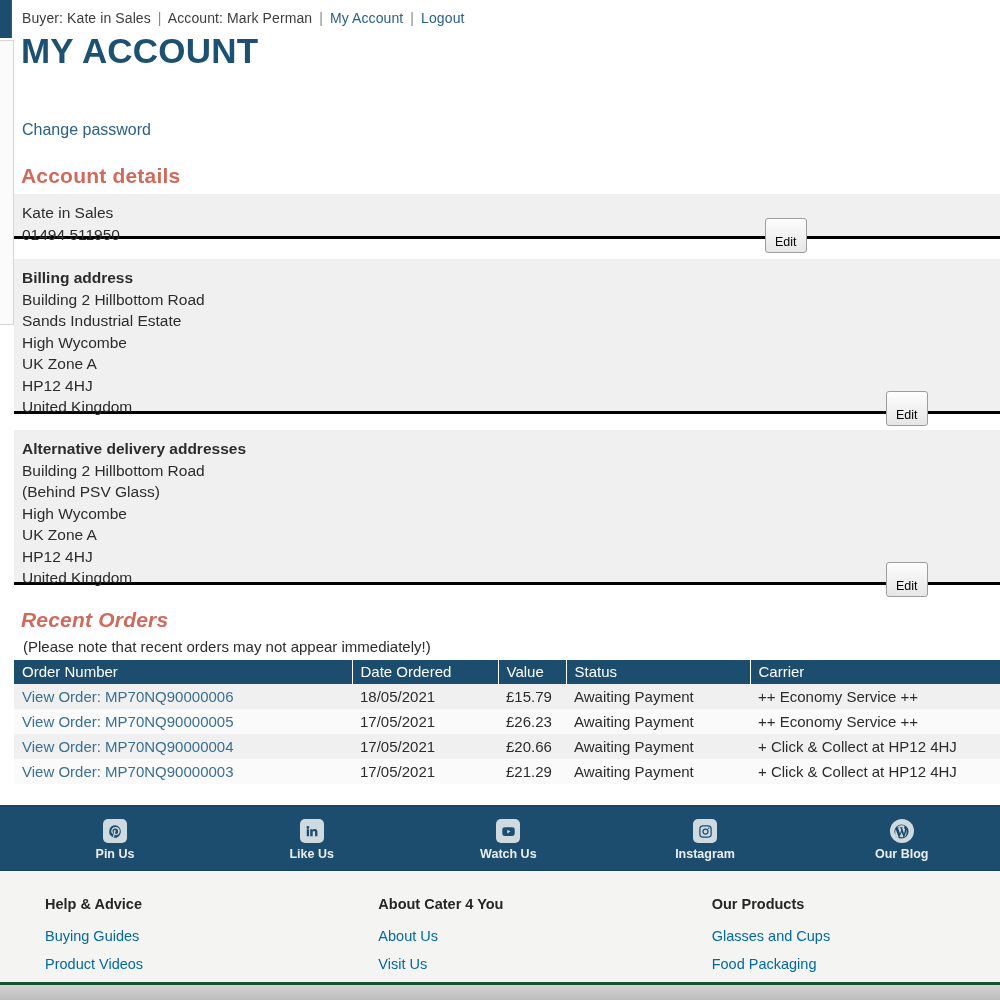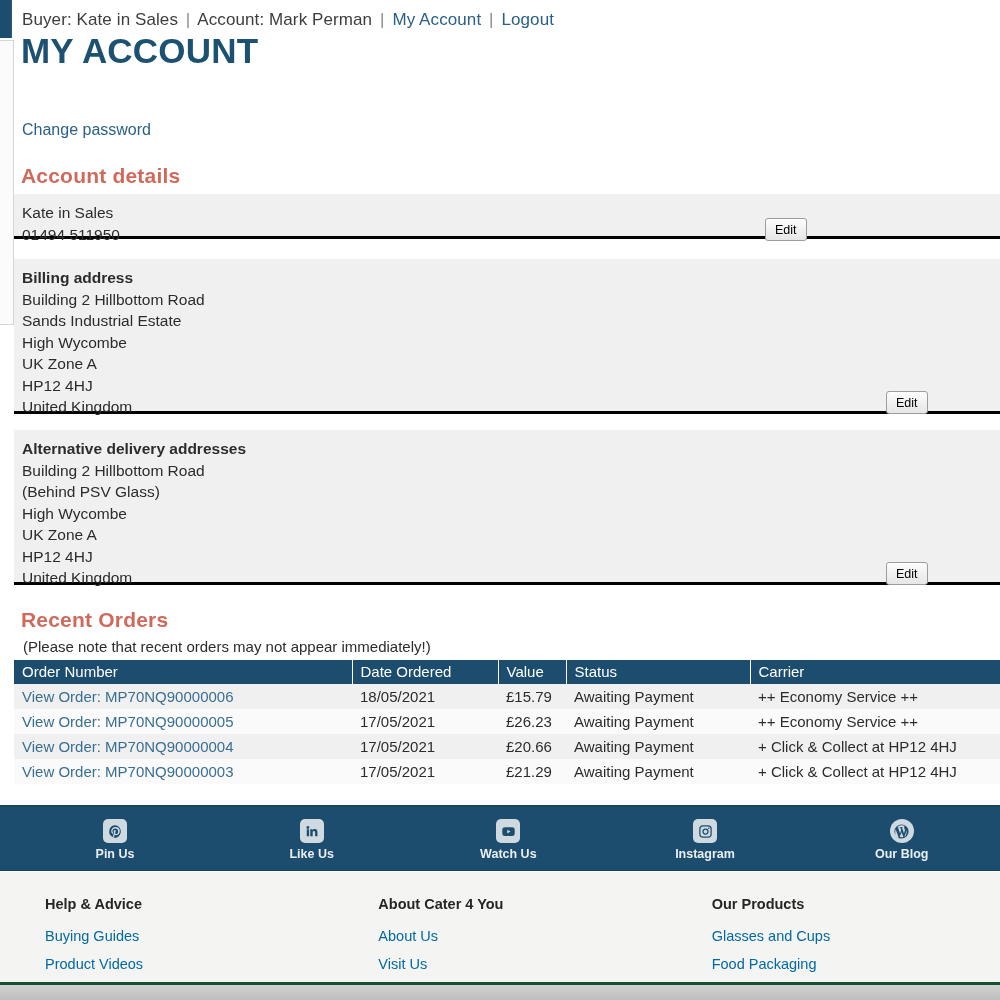--- a/index.html
+++ b/index.html
@@ -17,21 +17,21 @@
     background: #1d4d6e; border-right: 1px solid #2a5f82;
   }
   .rail-box {
     position: absolute; left: 0; top: 40px; width: 14px; height: 285px;
     background: #fbfbfb; border: 1px solid #d6d6d6; border-left: none;
   }
 
   
   .acct-bar {
     position: absolute; left: 22px; top: 10px;
-    font-size: 17px; color: #3d3d3d; letter-spacing: .1px;
+    font-size: 14px; color: #3d3d3d; letter-spacing: .1px;
     white-space: nowrap;
   }
   .acct-bar a { color: #2b6186; text-decoration: none; }
   .acct-bar .sep { color: #8a8a8a; padding: 0 3px; }
 
   h1.page-title {
     position: absolute; left: 21px; top: 28px;
     font-size: 35px; line-height: 45px; font-weight: 600;
     color: #1d5172; letter-spacing: .2px;
   }
@@ -39,21 +39,21 @@
   .change-pass {
     position: absolute; left: 22px; top: 121px;
     font-size: 16px; color: #2b6186; text-decoration: none;
   }
 
   h2.sec-head {
     position: absolute; left: 21px;
     font-size: 21px; font-weight: 700; color: #cf6a5c; letter-spacing: .2px;
   }
   h2.acct-head { top: 164px; }
-  h2.orders-head { top: 608px; }
+  h2.orders-head { top: 608px; font-style: italic; }
 
   
   .panel {
     position: absolute; left: 14px; width: 986px;
     background: #f0f0f0;
     border-bottom: 3px solid #000000;
   }
   .panel .body { padding: 8px 0 4px 8px; }
   .panel .line { font-size: 15.5px; line-height: 21.5px; color: #2c2c2c; }
   .panel .line.bold { font-weight: 700; }
@@ -61,21 +61,21 @@
   #panel-contact { top: 194px; height: 45px; }
   #panel-billing { top: 259px; height: 155px; }
   #panel-delivery { top: 430px; height: 155px; }
 
   .btn-edit {
     position: absolute;
     font-family: "Liberation Sans", sans-serif;
     font-size: 12.5px; color: #000;
     background: linear-gradient(#fdfdfd,#e6e6e6);
     border: 1px solid #9d9d9d; border-radius: 3px;
-    padding: 4px 9px 3px; line-height: 14px; cursor: pointer;
+    padding: 16px 9px 3px; line-height: 14px; cursor: pointer;
   }
   #edit-contact  { left: 765px; top: 218px; }
   #edit-billing  { left: 886px; top: 391px; }
   #edit-delivery { left: 886px; top: 562px; }
 
   
   .orders-note {
     position: absolute; left: 23px; top: 638px;
     font-size: 15px; color: #2c2c2c;
   }

